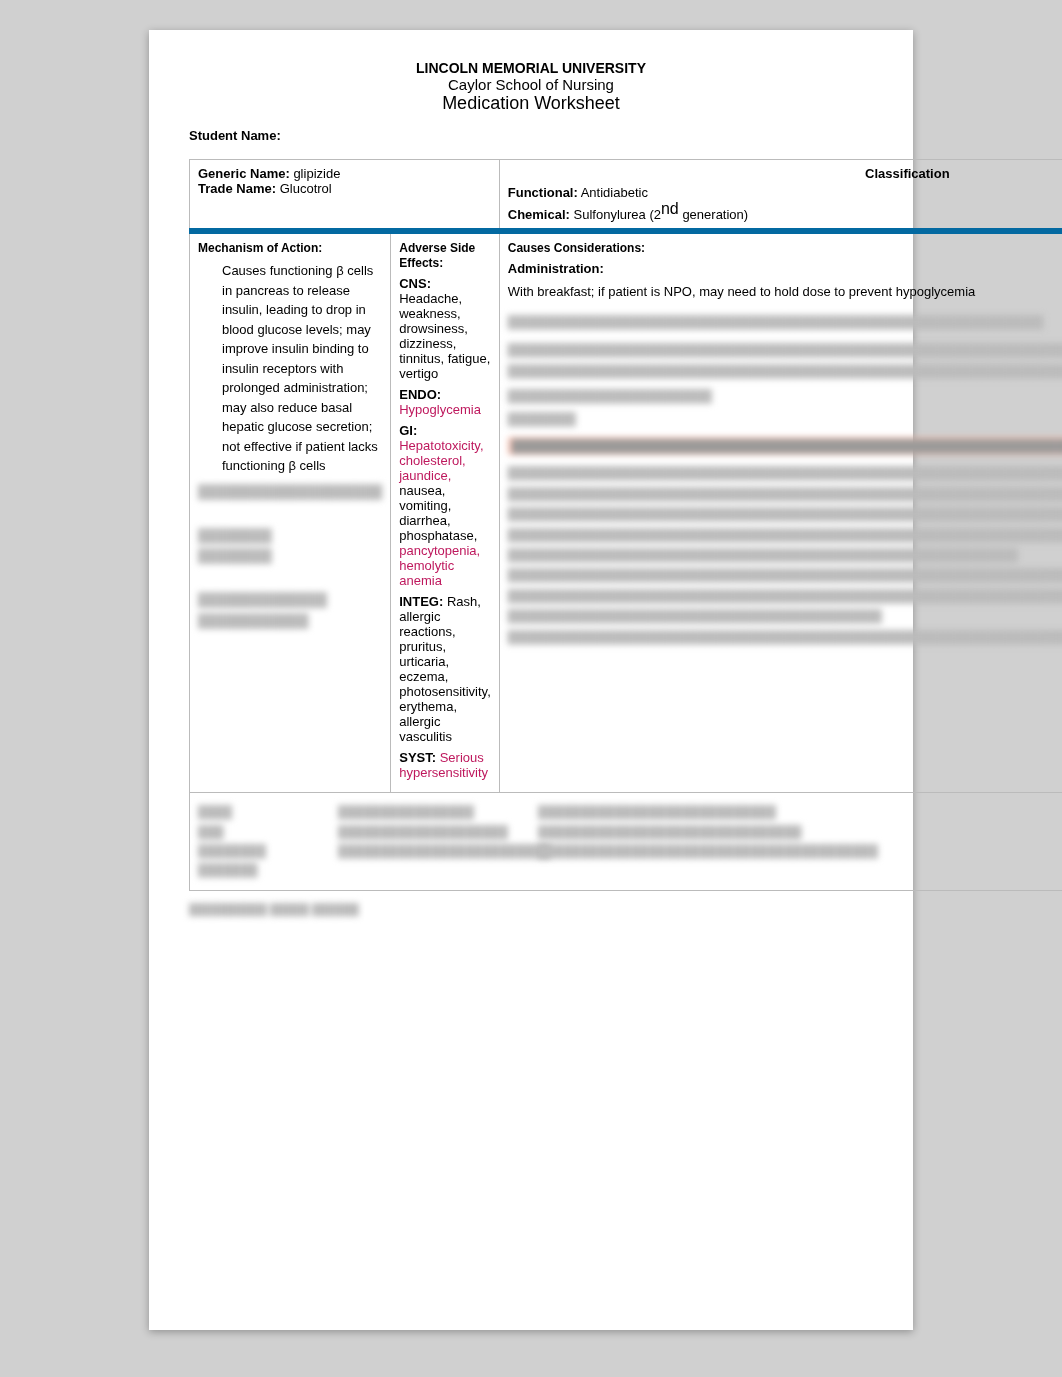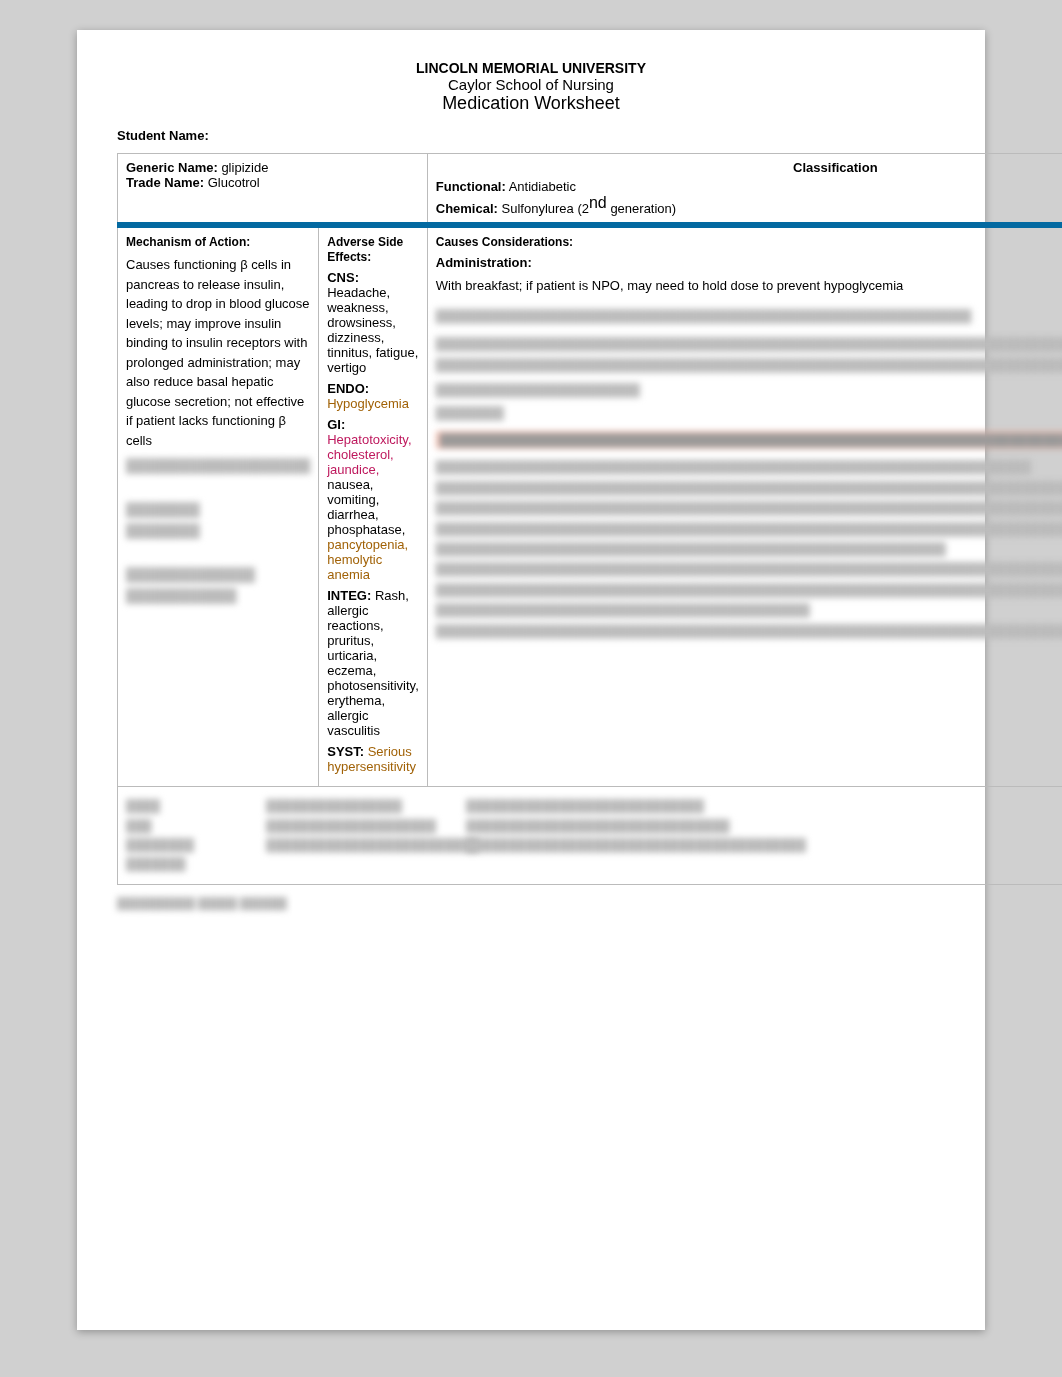--- a/index.html
+++ b/index.html
@@ -6,21 +6,21 @@
     body {
       background: #d0d0d0;
       font-family: Arial, sans-serif;
       font-size: 13px;
       display: flex;
       justify-content: center;
       padding: 30px 20px;
     }
     .page {
       background: #fff;
-      width: 908px;
+      width: 764px;
       min-height: 1300px;
       padding: 30px 40px 52px 40px;
       box-shadow: 0 2px 8px rgba(0,0,0,0.3);
     }
     .header {
       text-align: center;
       margin-bottom: 14px;
     }
     .header .university-name {
       font-weight: bold;
@@ -28,34 +28,34 @@
     }
     .header .school-name {
       font-size: 15px;
     }
     .header .worksheet-title {
       font-size: 18px;
     }
     .student-name-row {
       font-weight: bold;
       font-size: 13px;
-      margin-bottom: 10px;
+      margin-bottom: 16px;
     }
     .outer-table {
       width: 100%;
       border-collapse: collapse;
       border: 1px solid #bbb;
     }
     .outer-table td, .outer-table th {
       border: 1px solid #bbb;
       vertical-align: top;
       padding: 6px 8px;
     }
     .label-bold { font-weight: bold; }
-    .red-text { color: #a16207; }
+    .red-text { color: #be185d; }
     .orange-text { color: #be185d; }
     .section-header {
       font-weight: bold;
       font-size: 12px;
     }
     .blurred-block {
       filter: blur(3px);
       color: #bbb;
       margin: 4px 0;
       line-height: 1.6;
@@ -123,21 +123,21 @@
     </tr>
 
     <tr>
 
       <td class="cell-mechanism">
         <p>
           <span class="section-header">
             <span>Mechanism of Action:</span>
           </span>
         </p>
-        <p style="line-height:1.5;">Causes functioning β cells in pancreas to release insulin, leading to drop in blood glucose levels; may improve insulin binding to insulin receptors with prolonged administration; may also reduce basal hepatic glucose secretion; not effective if patient lacks functioning β cells</p>
+        <p style="line-height:1.5;margin-left:24px;">Causes functioning β cells in pancreas to release insulin, leading to drop in blood glucose levels; may improve insulin binding to insulin receptors with prolonged administration; may also reduce basal hepatic glucose secretion; not effective if patient lacks functioning β cells</p>
         <div class="blurred-block">████████████████████</div>
         <br>
         <div class="blurred-block">████████<br>████████</div>
         <br>
         <div class="blurred-block">██████████████<br>████████████</div>
       </td>
 
       <td class="cell-adverse">
         <p><span class="section-header">Adverse Side Effects:</span></p>
         <p>

